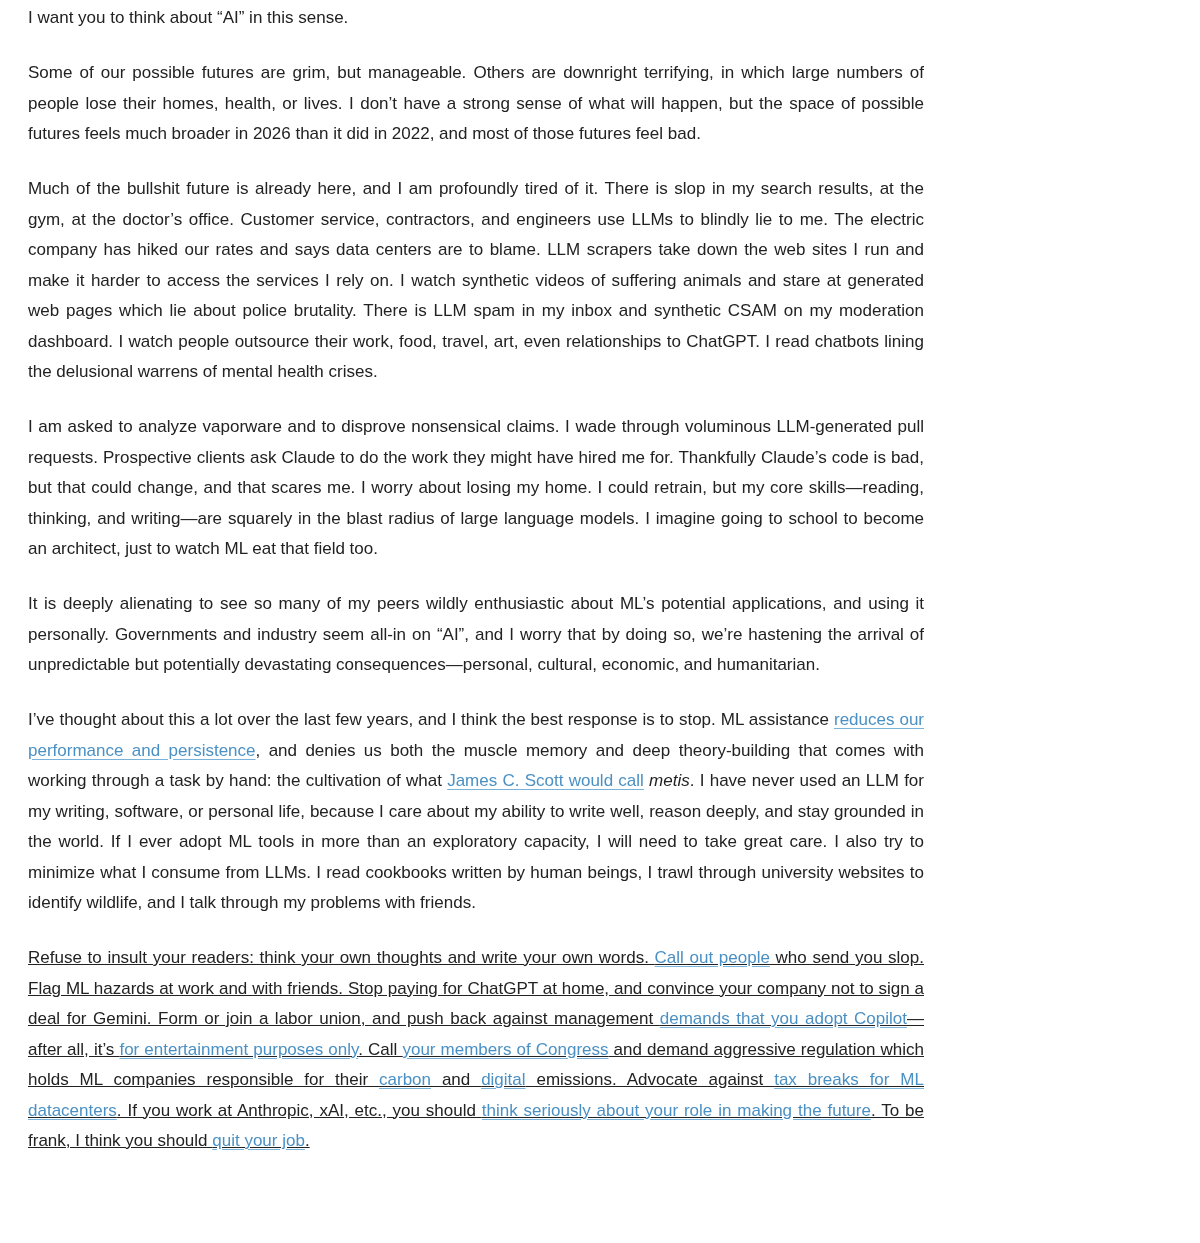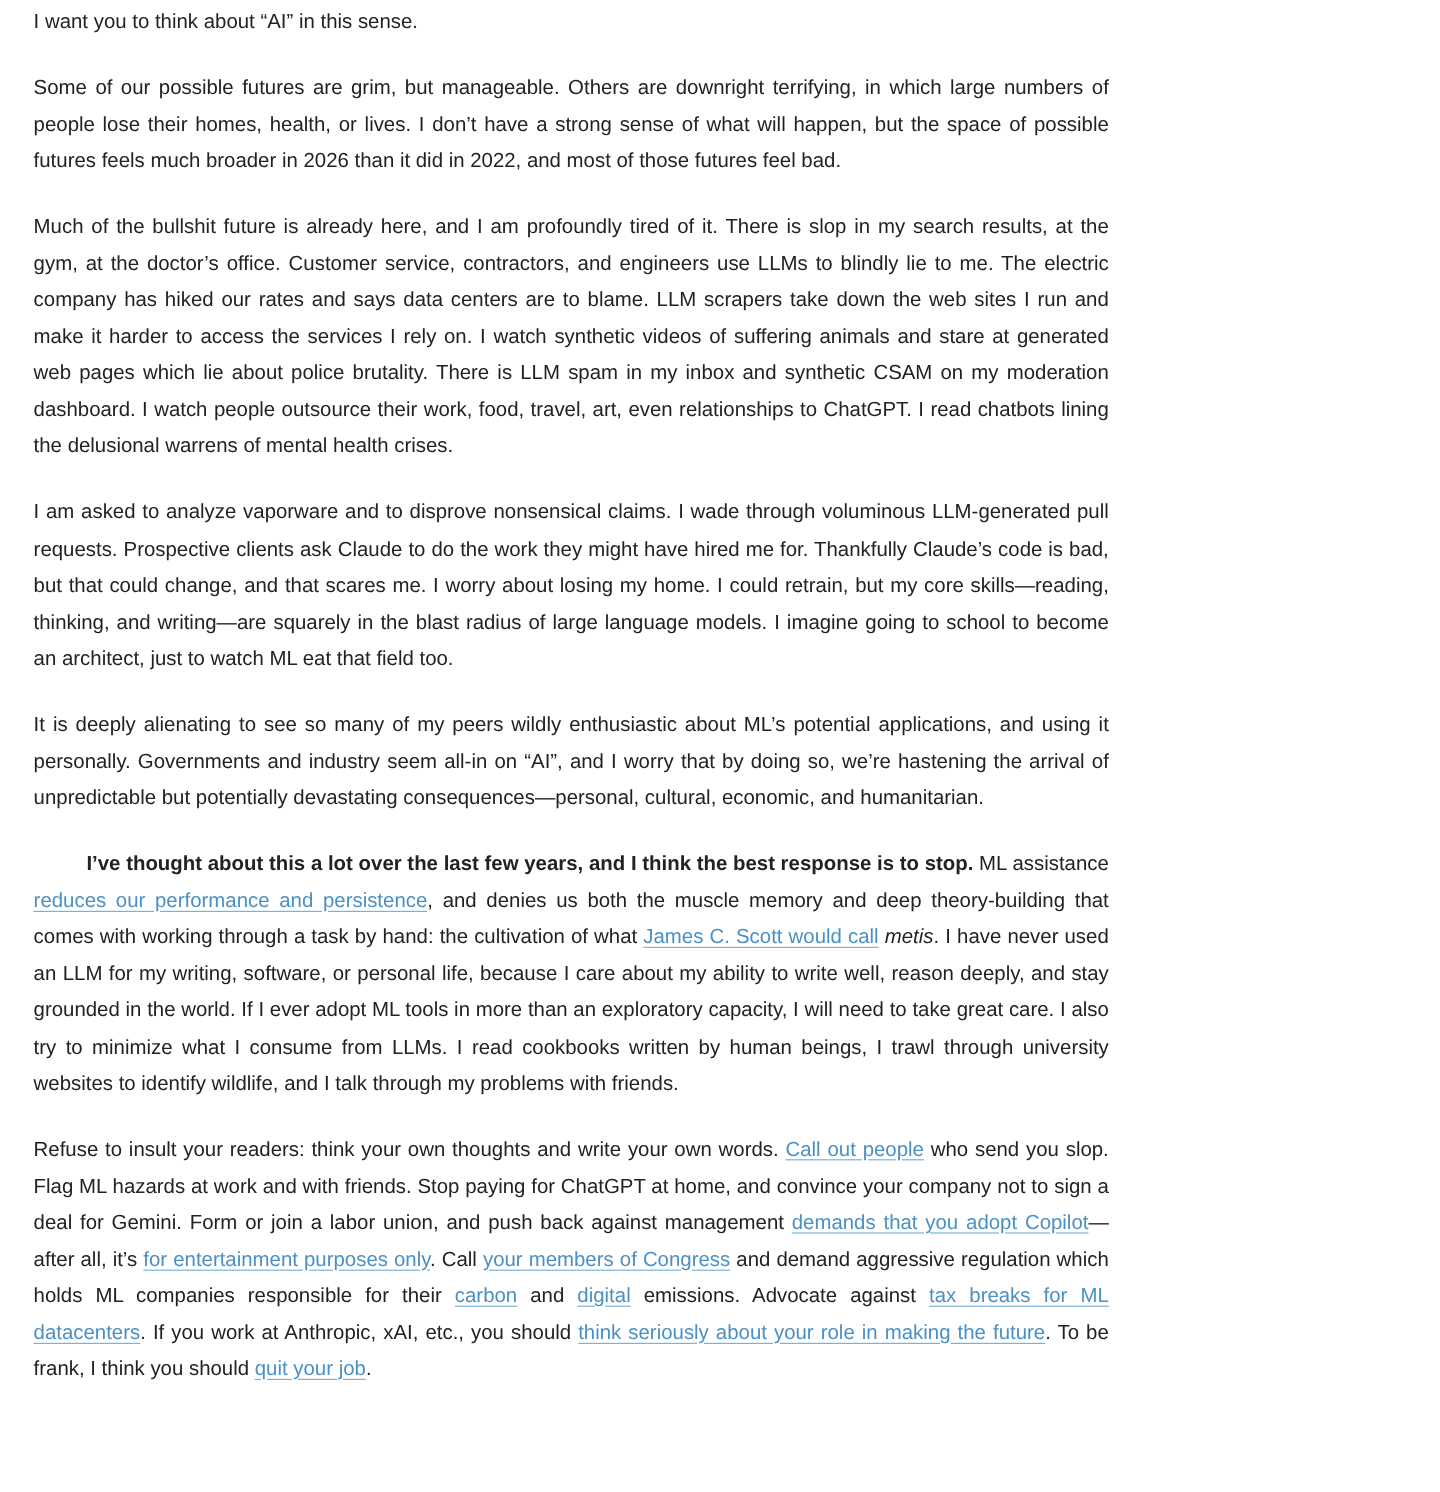--- a/index.html
+++ b/index.html
@@ -19,24 +19,24 @@
     color: #222222;
   }
   .article p {
     font-size: 17px;
     line-height: 30.5px;
     text-align: justify;
     margin: 0 0 24.5px 0;
   }
   .article p:last-child {
     margin-bottom: 0;
+    text-decoration: underline;
   }
   .seg-bold {
-    font-weight: 700;
-    margin-left: 44px;
+    font-weight: 400;
   }
   .seg-italic {
   }
   a.seg-link {
     color: #4a90c4;
     text-decoration: underline;
     text-decoration-color: #79b3da;
     text-underline-offset: 3px;
     cursor: pointer;
   }

